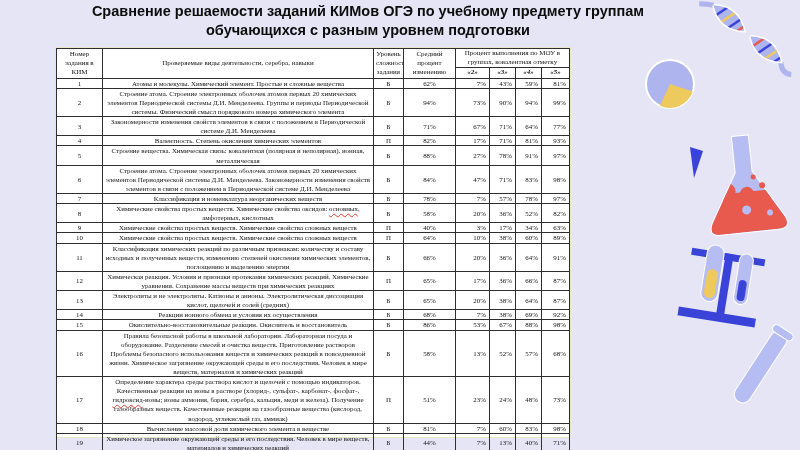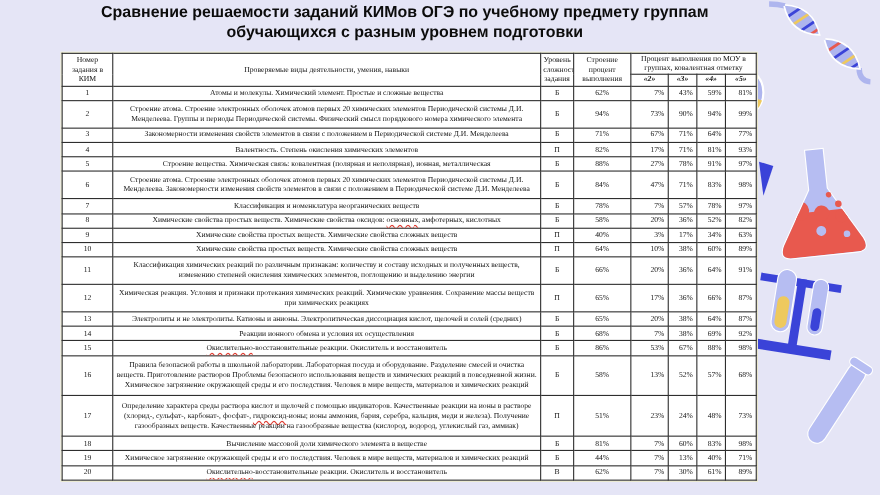--- a/index.html
+++ b/index.html
@@ -7,21 +7,21 @@
     position:relative;
     background:var(--bg,#e5e5f6);
     font-family:"Liberation Sans",sans-serif;
   }
   .title{
     position:absolute;top:2px;left:58px;width:620px;margin:0;z-index:3;
     text-align:center;font-size:14.5px;line-height:1.32;font-weight:700;color:#0c0c0c;
   }
   .decor{position:absolute;left:0;top:0;z-index:1}
   .panel{
-    position:absolute;left:55px;top:47px;width:634px;height:391px;z-index:2;
+    position:absolute;left:55px;top:47px;width:516px;height:391px;z-index:2;
     background:#fff;border:1px solid var(--panel-border,#e8e6c9);box-sizing:border-box;
   }
   table{
     width:100%;height:100%;border-collapse:collapse;table-layout:fixed;
     font-family:"Liberation Serif",serif;font-size:6.9px;color:var(--text,#141414);
   }
   th,td{
     border:1px solid #2e2e2e;padding:0 2px;text-align:center;vertical-align:middle;
     font-weight:400;line-height:1.32;overflow:hidden;
   }
@@ -126,23 +126,23 @@
         <col style="width:30px">
         <col style="width:52px">
       <col style="width:34px">
         <col style="width:26px">
         <col style="width:26px">
         <col style="width:28px">
     </colgroup>
     <thead>
       <tr>
         <th rowspan="2">Номер задания в КИМ</th>
-        <th rowspan="2">Проверяемые виды деятельности, умения, навыки</th>
+        <th rowspan="2">Проверяемые виды деятельности, серебра, навыки</th>
         <th rowspan="2">Уровень сложности задания</th>
-        <th rowspan="2">Строение процент выполнения</th>
+        <th rowspan="2">Средний процент изменению</th>
         <th colspan="4">Процент выполнения по МОУ в группах, ковалентная отметку</th>
       </tr>
       <tr>
         <th class="grade-h">«2»</th>
         <th class="grade-h">«3»</th>
         <th class="grade-h">«4»</th>
         <th class="grade-h">«5»</th>
       </tr>
     </thead>
     <tbody>

